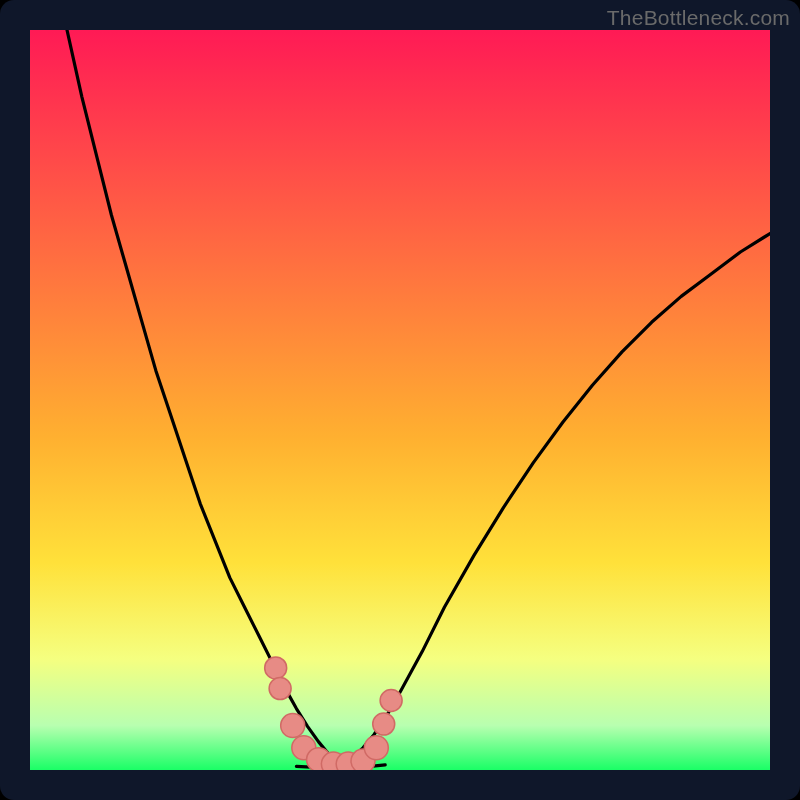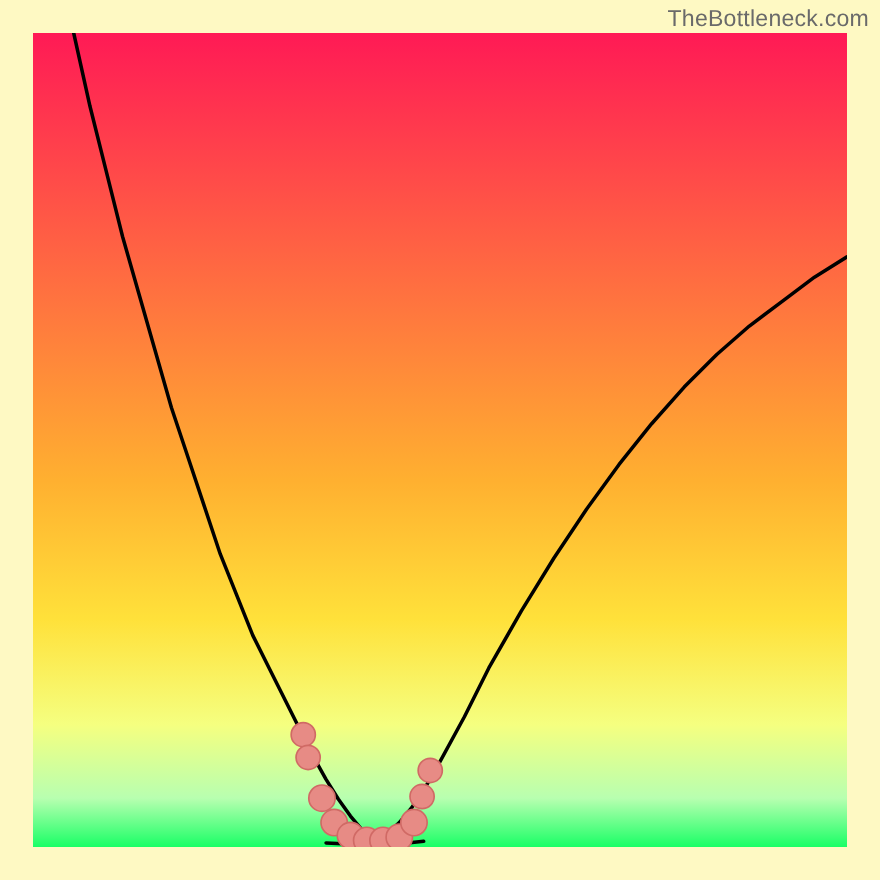--- a/index.html
+++ b/index.html
@@ -7,21 +7,22 @@
     padding: 0;
     width: 800px;
     height: 800px;
     overflow: hidden;
     background: #000;
     font-family: Arial, Helvetica, sans-serif;
   }
   .frame {
     position: absolute;
     inset: 0;
-    background: #fef9c3;
+    background: #0f172a;
+    border-radius: 14px;
   }
   .plot {
     position: absolute;
     left: 30px;
     top: 30px;
     width: 740px;
     height: 740px;
     overflow: hidden;
   }
   .watermark {

